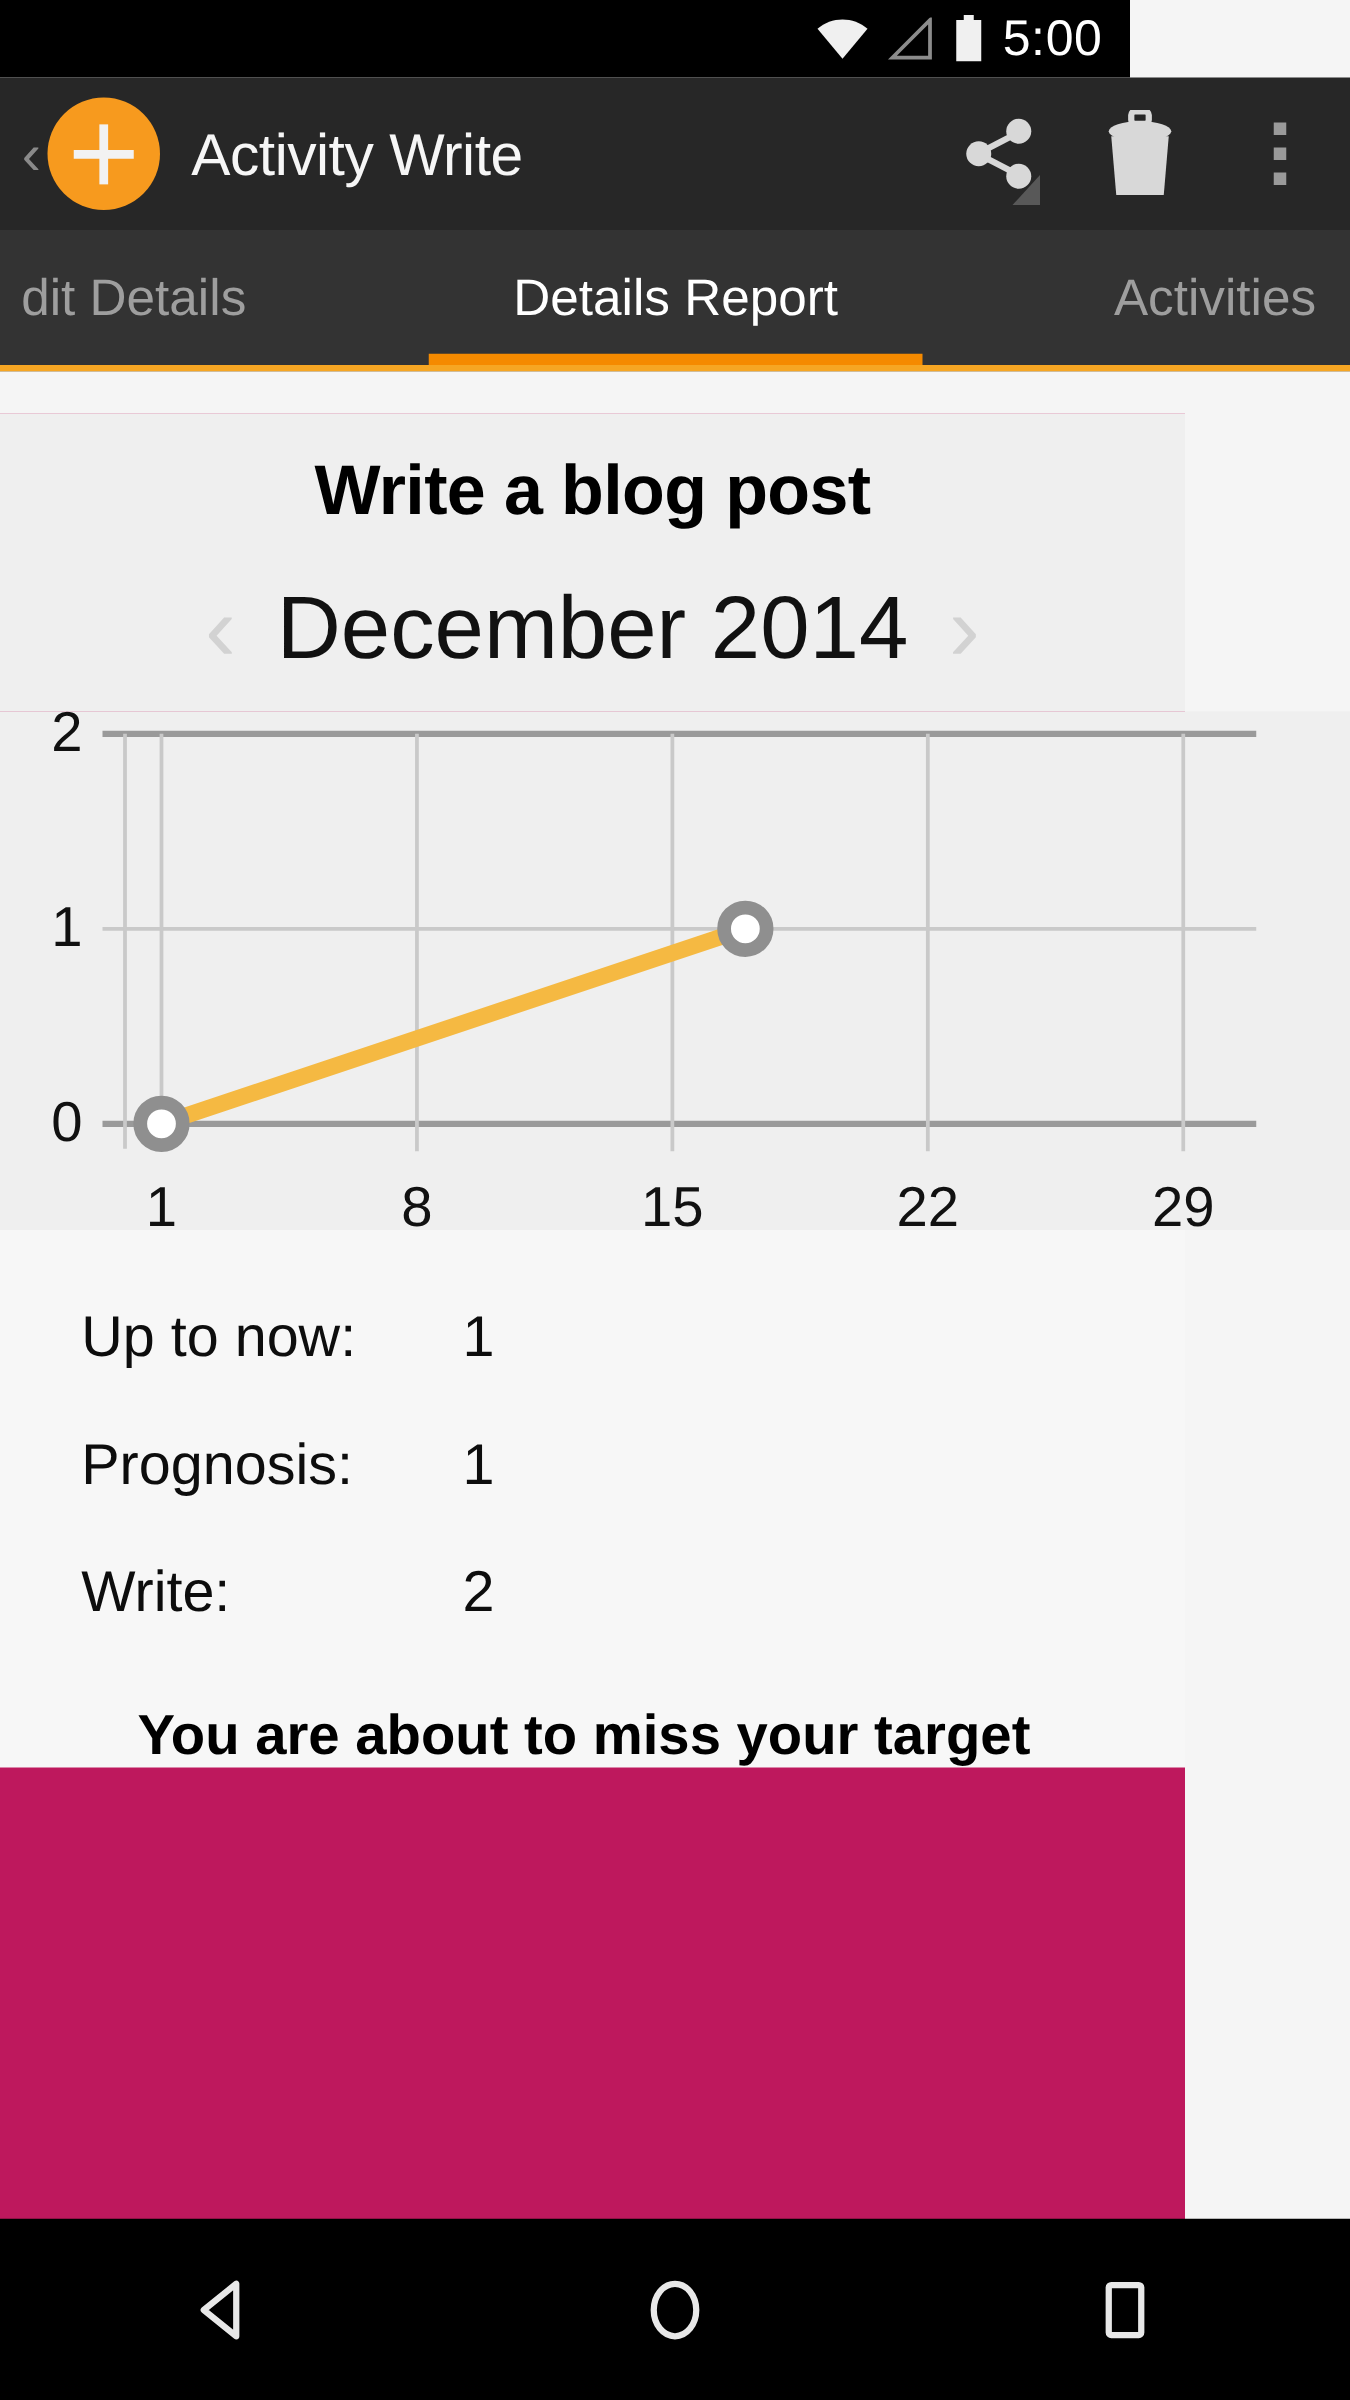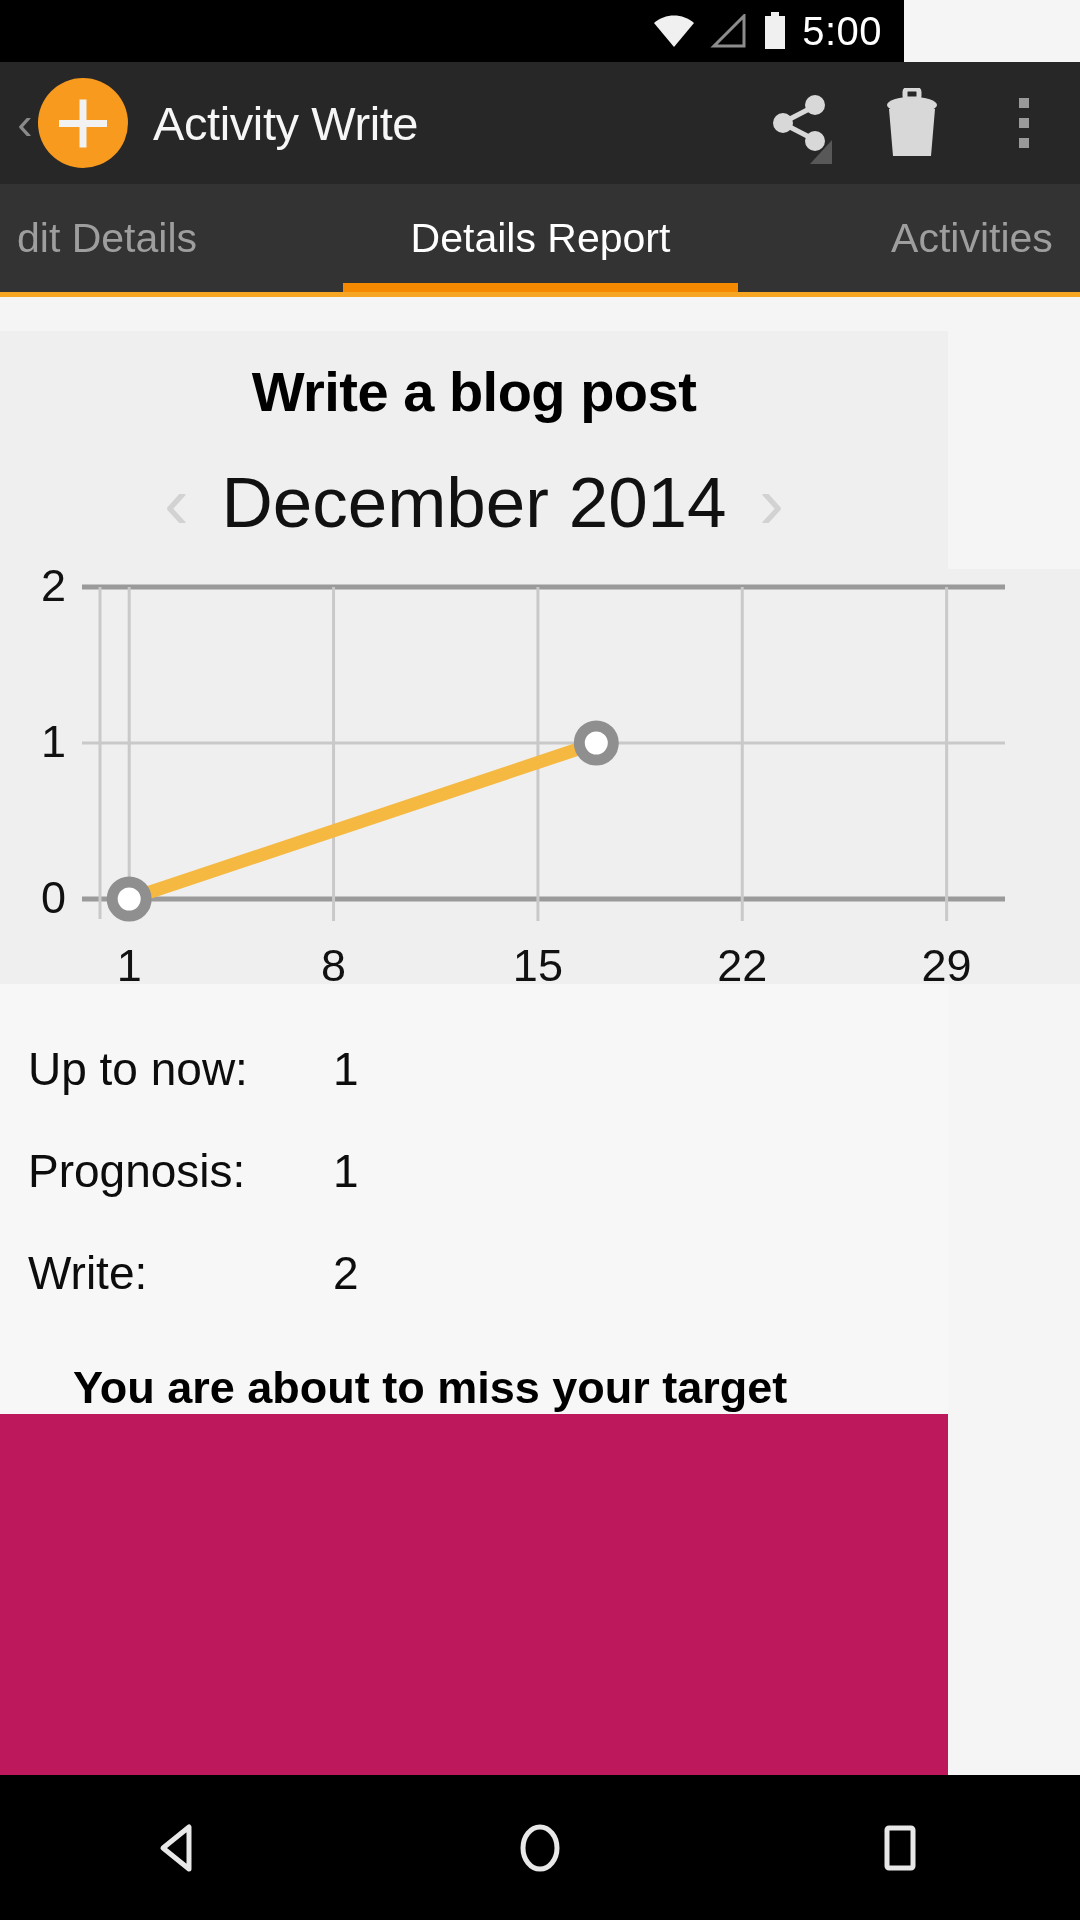--- a/index.html
+++ b/index.html
@@ -117,21 +117,21 @@
 
   
   .chart-wrap{
     position:relative; width:1080px; height:415px;
     background:#efefef;
   }
   .chart-svg{ display:block; }
 
   
   .stats{
-    background:#f7f7f7; padding-top:58px; padding-left:28px;
+    background:#f7f7f7; padding-top:58px; padding-left:65px;
   }
   .stat-row{
     display:flex; align-items:baseline; margin-bottom:48px;
   }
   .stat-label{ font-size:46px; color:#0d0d0d; width:305px; }
   .stat-value{ font-size:46px; color:#0d0d0d; }
   .warning{
     font-size:45px; font-weight:bold; color:#000;
     padding-left:45px; padding-top:14px;
   }

